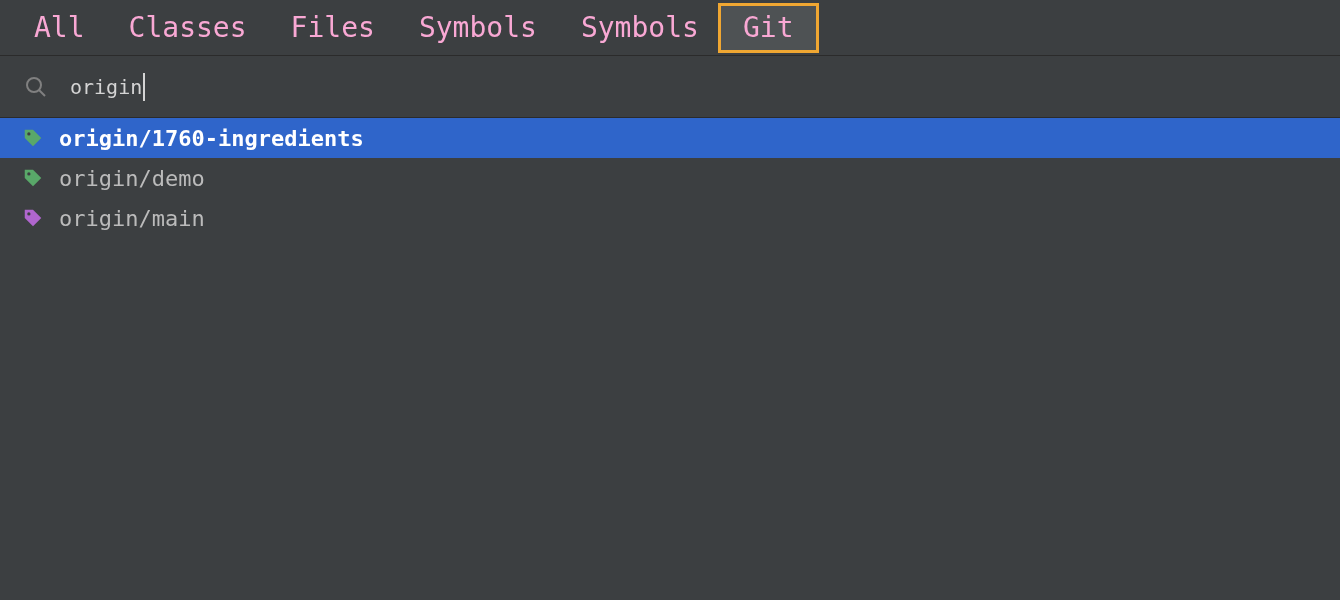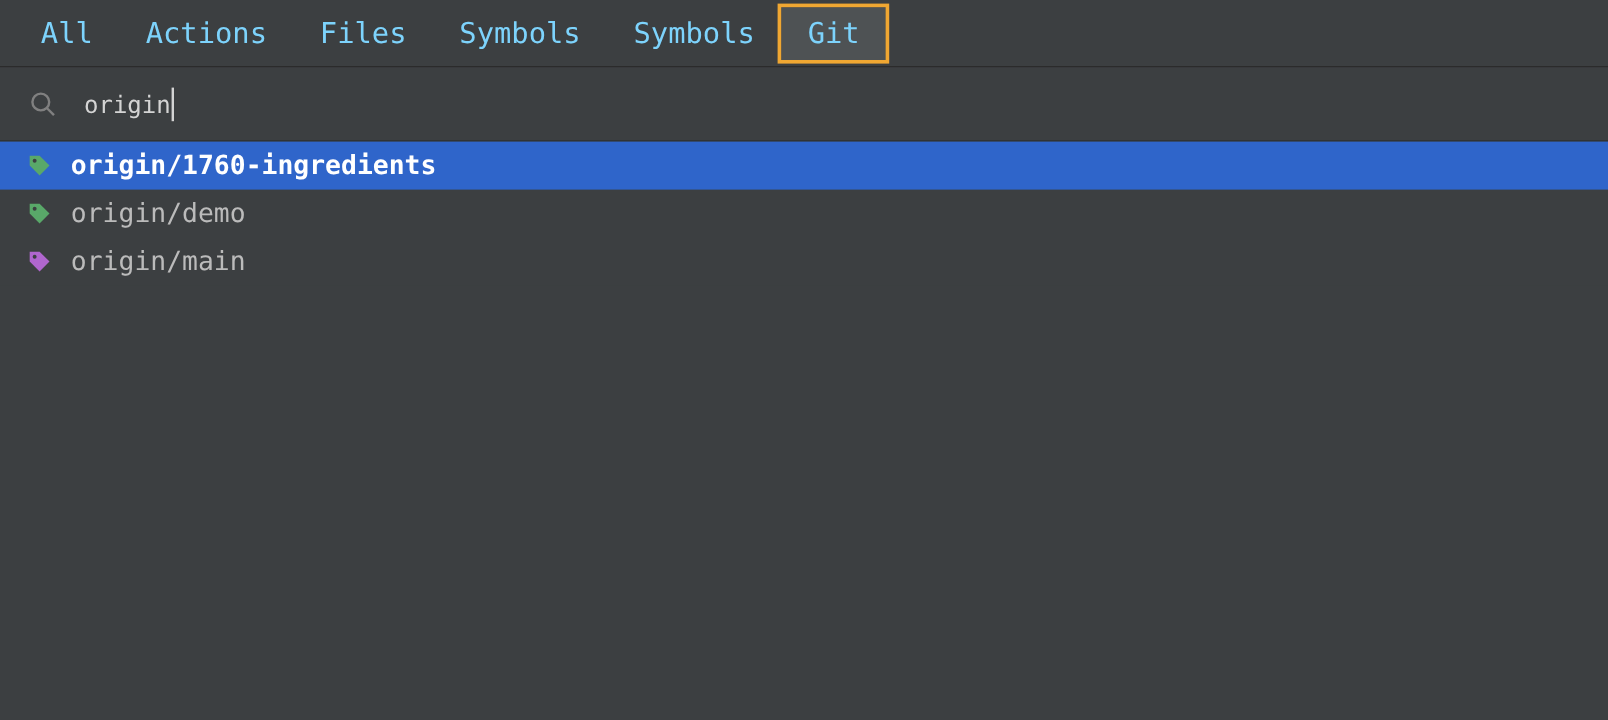--- a/index.html
+++ b/index.html
@@ -18,22 +18,22 @@
       display: flex;
       align-items: center;
       height: 56px;
       background: #3C3F41;
       border-bottom: 1px solid #2B2B2B;
       padding-left: 12px;
       gap: 0;
     }
     .tab {
       padding: 6px 22px;
-      font-size: 24px;
-      color: #7dd3fc;
+      font-size: 28px;
+      color: #f9a8d4;
       cursor: pointer;
       display: flex;
       align-items: center;
       height: 44px;
     }
     .tab.active {
       background: #4E5254;
       outline: 3px solid #F0A732;
       outline-offset: 0;
     }
@@ -96,21 +96,21 @@
     .result-row.selected .result-label {
       color: #FFFFFF;
       font-weight: 600;
     }
   </style>
 </head>
 <body>
 
 <div class="tabs-bar">
   <div class="tab">All</div>
-  <div class="tab">Actions</div>
+  <div class="tab">Classes</div>
   <div class="tab">Files</div>
   <div class="tab">Symbols</div>
   <div class="tab">Symbols</div>
   <div class="tab active">Git</div>
 </div>
 
 <div class="search-bar">
   <span class="search-icon">
     <svg viewBox="0 0 24 24" fill="none" stroke="#808080" stroke-width="2">
       <circle cx="10" cy="10" r="7"></circle>

